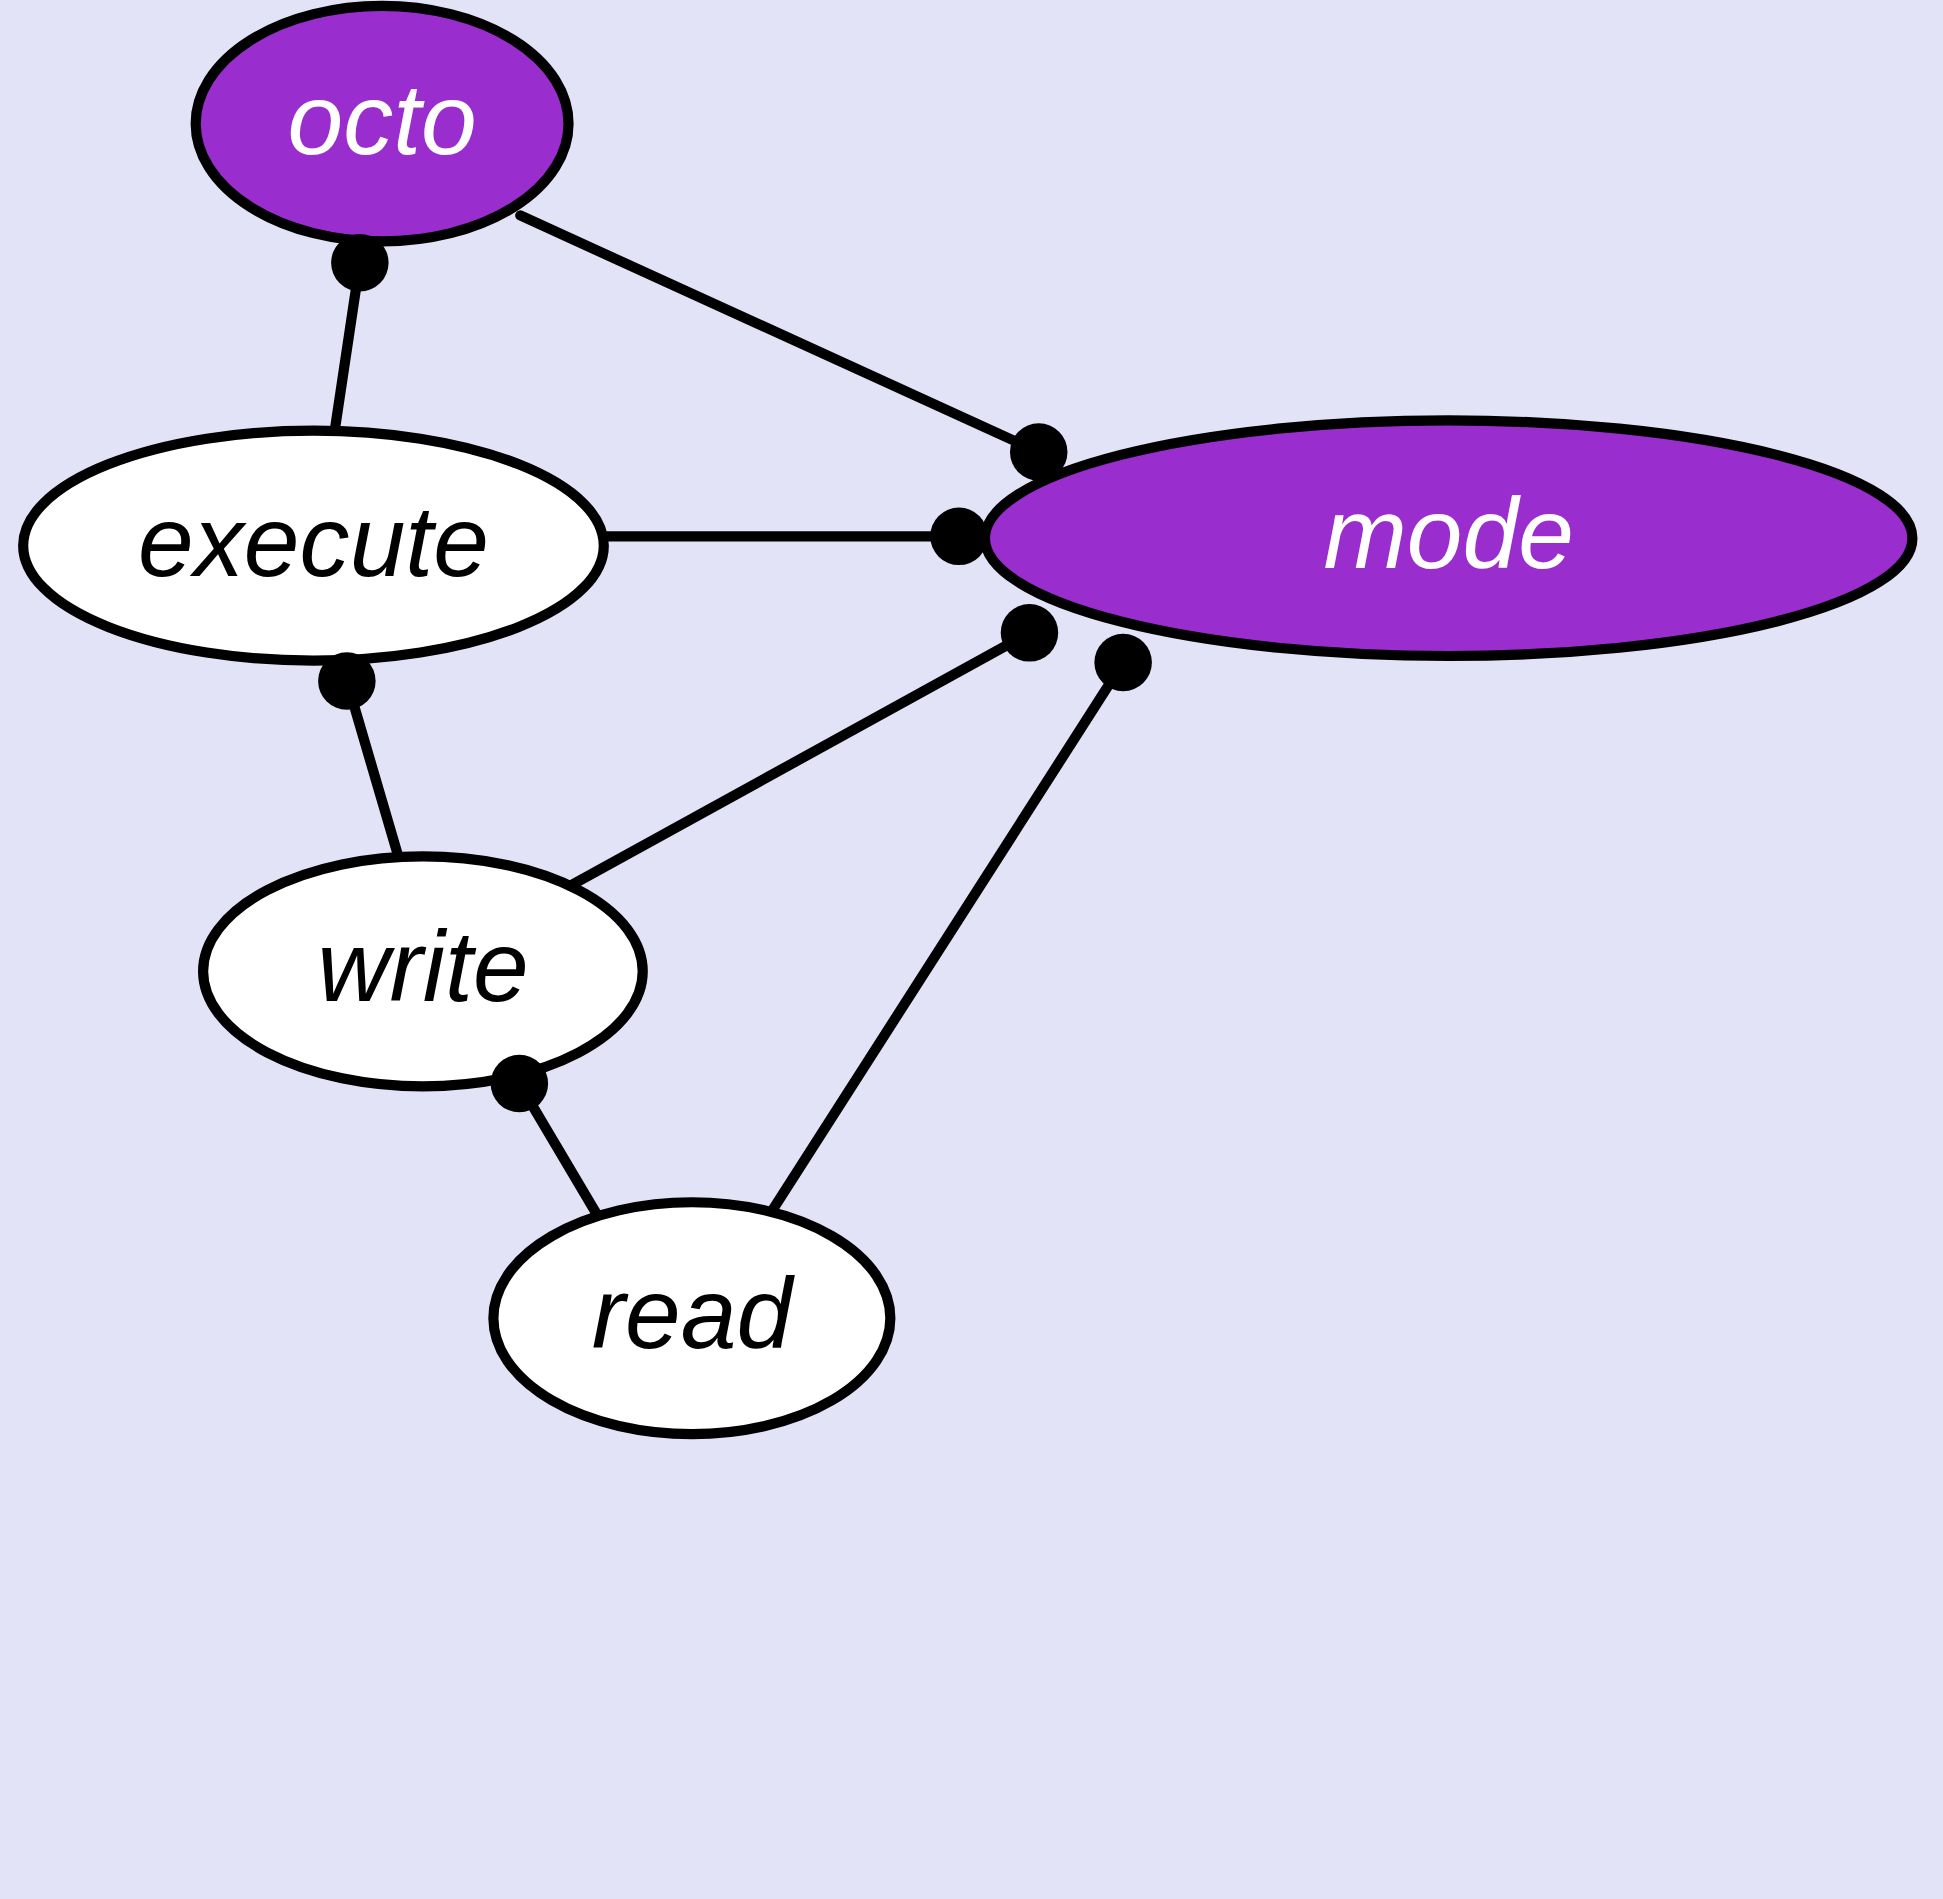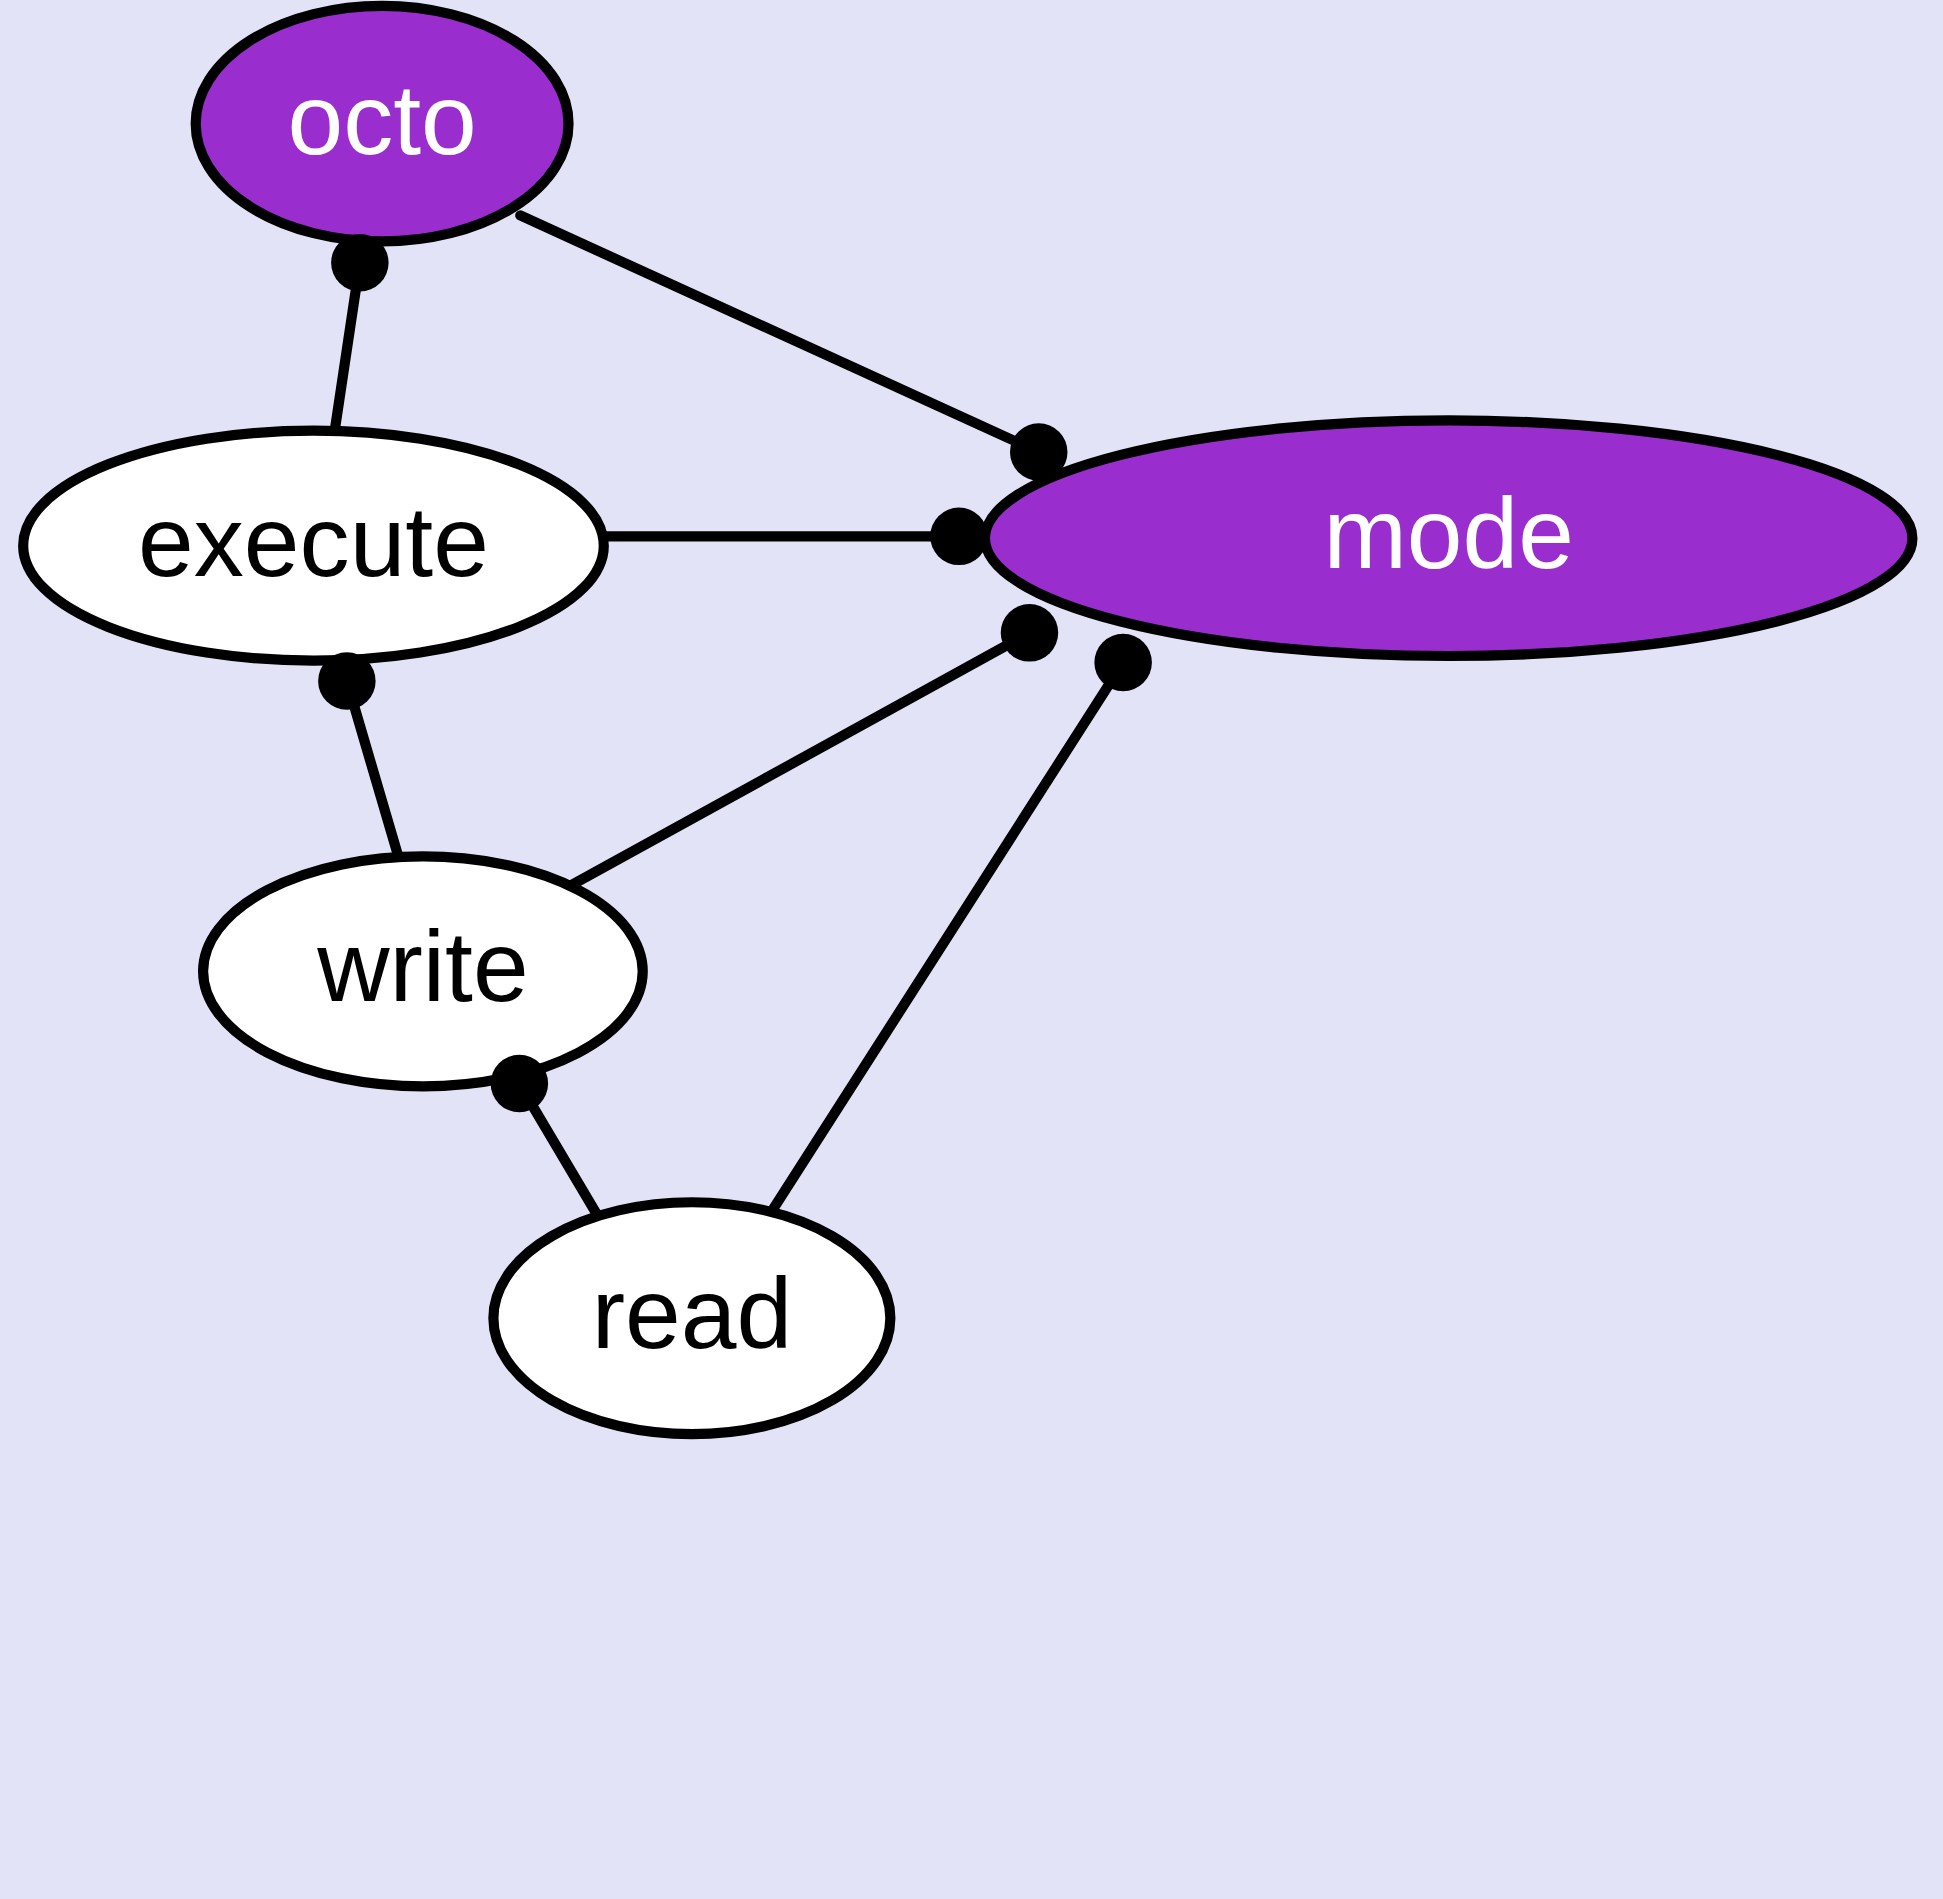--- a/index.html
+++ b/index.html
@@ -10,20 +10,21 @@
   body {
     width: 1943px;
     height: 1900px;
     overflow: hidden;
     font-family: "Liberation Sans", sans-serif;
   }
   #graph-canvas {
     position: relative;
     width: 1867px;
     height: 1900px;
+    font-style: italic;
   }
   #graph-svg {
     display: block;
     width: 1943px;
     height: 1900px;
   }
   .node-ellipse {
     stroke: #000000;
     stroke-width: 11;
   }

